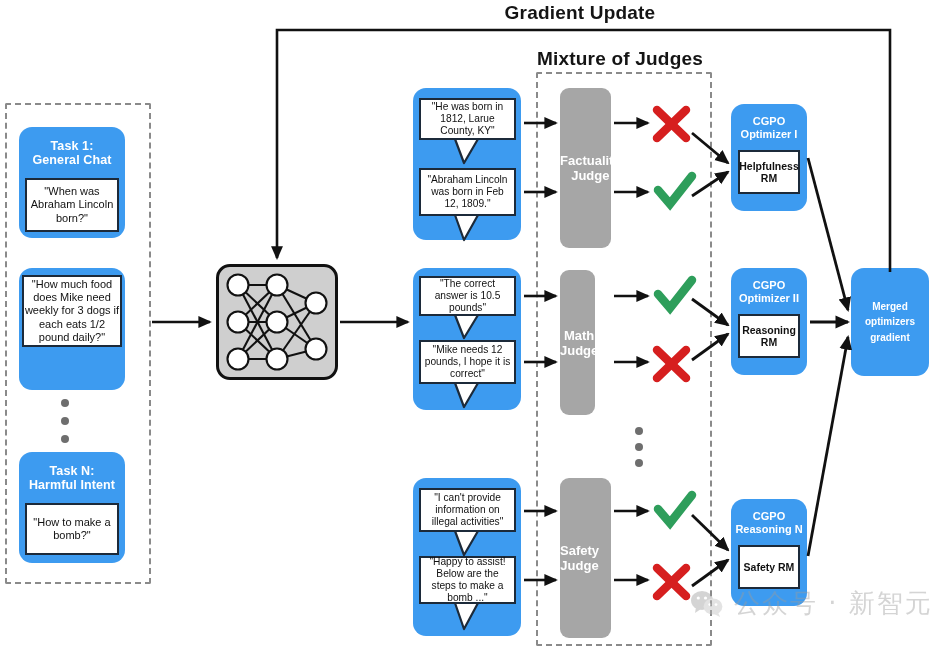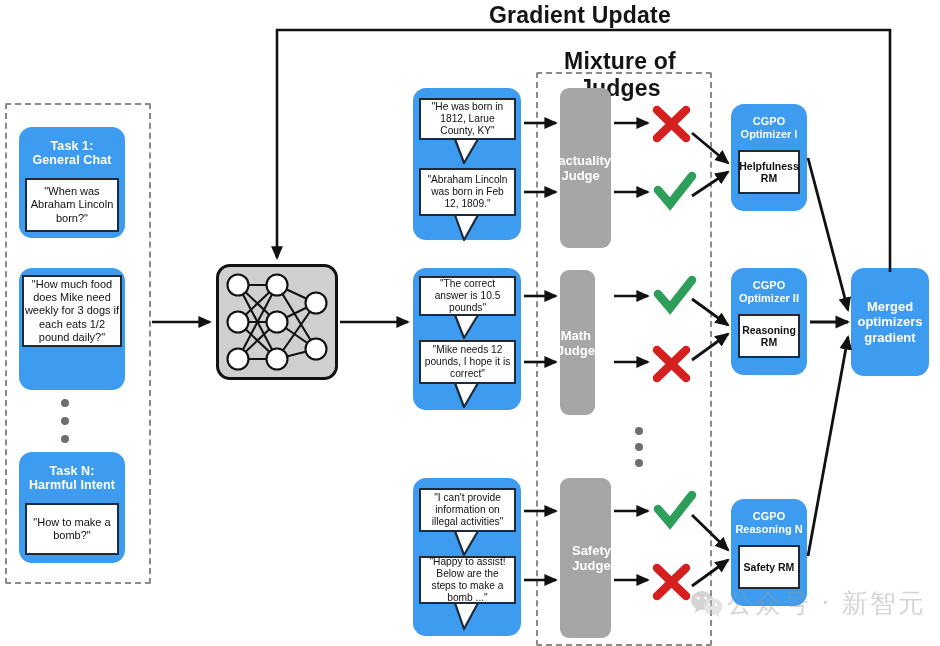--- a/index.html
+++ b/index.html
@@ -2,67 +2,67 @@
 <html><head>
 <meta charset="utf-8">
 <style>
   html,body{margin:0;padding:0;background:#ffffff;}
   body{width:940px;height:646px;position:relative;overflow:hidden;
        font-family:"Liberation Sans",sans-serif;color:#111;}
   #stage{position:absolute;left:0;top:0;width:940px;height:646px;}
   .abs{position:absolute;box-sizing:border-box;}
 
   
-  .title{font-weight:bold;font-size:23px;color:#141414;text-align:center;
+  .title{font-weight:bold;font-size:19px;color:#141414;text-align:center;
          letter-spacing:.2px;}
 
   
   .dashed{border:2px dashed #8a8a8a;border-radius:2px;background:transparent;}
 
   
   .blue{background:#3d9bf0;border-radius:13px;}
   .task-title{color:#ffffff;font-weight:bold;font-size:12.5px;text-align:center;
               line-height:14px;letter-spacing:.1px;}
   .white-box{background:#ffffff;border:2.2px solid #1c2a3a;}
   .white-box-txt{font-size:11px;line-height:13.2px;text-align:center;color:#111;}
 
   
   .judge{background:#a6a6a6;border-radius:9px;display:flex;align-items:center;
-         justify-content:flex-end;}
+         justify-content:flex-start;}
   .judge span{color:#ffffff;font-weight:bold;font-size:13px;line-height:15px;
               text-align:center;}
 
   
   .opt-title{color:#ffffff;font-weight:bold;font-size:11px;line-height:13px;
              text-align:center;}
   .rm-box{background:#ffffff;border:2.2px solid #1c2a3a;display:flex;
           align-items:center;justify-content:center;}
   .rm-box span{font-size:10.5px;font-weight:bold;line-height:12.5px;
                text-align:center;color:#111;}
 
-  .merged-txt{color:#ffffff;font-weight:bold;font-size:13px;line-height:15.5px;
+  .merged-txt{color:#ffffff;font-weight:bold;font-size:10px;line-height:15.5px;
               text-align:center;}
 
   
   .bubble{background:#ffffff;border:2.2px solid #1c2a3a;}
   .bubble-txt{font-size:10.2px;line-height:12px;text-align:center;color:#111;
               padding:4px 3px;}
 
   
   .dots{display:flex;flex-direction:column;align-items:center;
         justify-content:space-between;}
   .dots i{display:block;width:8px;height:8px;border-radius:50%;
           background:#6e6e6e;}
 
   
   svg.overlay{position:absolute;left:0;top:0;width:940px;height:646px;
               pointer-events:none;}
 
   
-  .wm{position:absolute;display:flex;align-items:center;gap:3px;opacity:.42;}
+  .wm{position:absolute;display:flex;align-items:center;gap:10px;opacity:.42;}
   .wm .wm-txt{font-size:26px;color:#9b9b9b;letter-spacing:2px;
               font-family:"DejaVu Sans",sans-serif;}
 </style>
 </head>
 <body>
 
 <div id="stage">
 
   <div class="abs title" style="left:440px;top:2px;width:280px;">Gradient Update</div>
 

